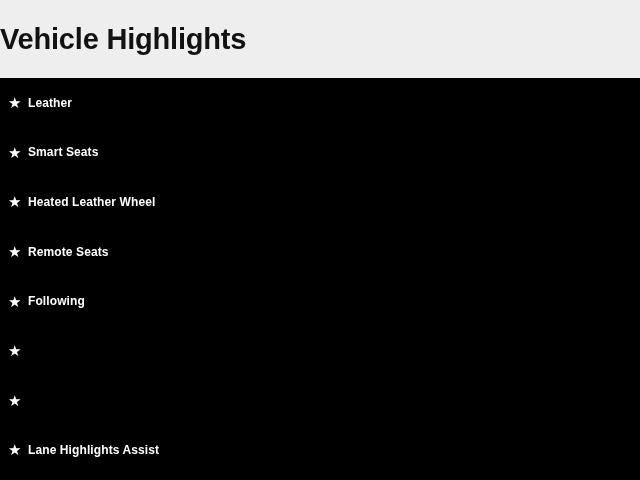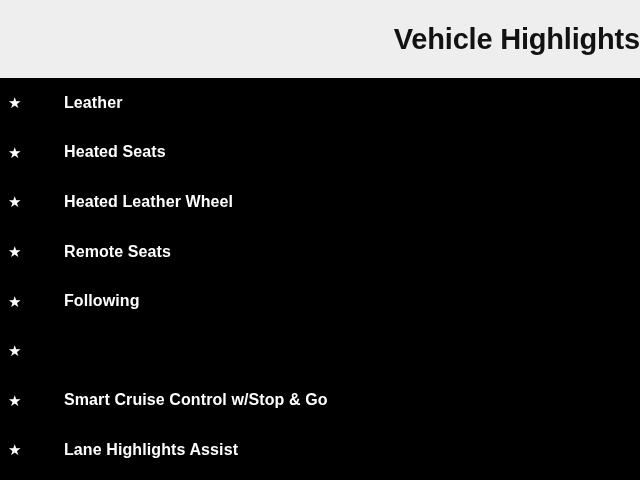--- a/index.html
+++ b/index.html
@@ -19,21 +19,21 @@
     display: flex;
     flex-direction: column;
     background: #000000;
   }
   .panel-header {
     height: 78px;
     flex: 0 0 78px;
     background: #eeeeee;
     display: flex;
     align-items: center;
-    justify-content: flex-end;
+    justify-content: flex-start;
     box-sizing: border-box;
   }
   .panel-title {
     font-size: 29px;
     font-weight: bold;
     color: #121212;
     letter-spacing: -0.2px;
     line-height: 1;
     text-align: center;
     white-space: nowrap;
@@ -61,26 +61,25 @@
     flex: 0 0 auto;
     width: 20px;
     color: #ffffff;
     font-size: 15px;
     line-height: 1;
     text-align: left;
     display: inline-block;
   }
   .item-label {
     color: #ffffff;
-    font-size: 16px;
+    font-size: 12px;
     font-weight: bold;
     line-height: 1;
     letter-spacing: 0.1px;
     white-space: nowrap;
-    margin-left: 36px;
   }
 </style>
 </head>
 <body>
 
 <div class="panel">
 
   <div class="panel-header">
     <div class="panel-title">Vehicle Highlights</div>
   </div>
@@ -88,21 +87,21 @@
   <div class="panel-body">
     <ul class="highlight-list">
 
       <li class="highlight-item">
         <span class="star-icon">★</span>
         <span class="item-label">Leather</span>
       </li>
 
       <li class="highlight-item">
         <span class="star-icon">★</span>
-        <span class="item-label">Heated Seats</span>
+        <span class="item-label">Smart Seats</span>
       </li>
 
       <li class="highlight-item">
         <span class="star-icon">★</span>
         <span class="item-label">Heated Leather Wheel</span>
       </li>
 
       <li class="highlight-item">
         <span class="star-icon">★</span>
         <span class="item-label">Remote Seats</span>
@@ -112,21 +111,20 @@
         <span class="star-icon">★</span>
         <span class="item-label">Following</span>
       </li>
 
       <li class="highlight-item">
         <span class="star-icon">★</span>
       </li>
 
       <li class="highlight-item">
         <span class="star-icon">★</span>
-        <span class="item-label">Smart Cruise Control w/Stop &amp; Go</span>
       </li>
 
       <li class="highlight-item">
         <span class="star-icon">★</span>
         <span class="item-label">Lane Highlights Assist</span>
       </li>
 
     </ul>
   </div>
 

